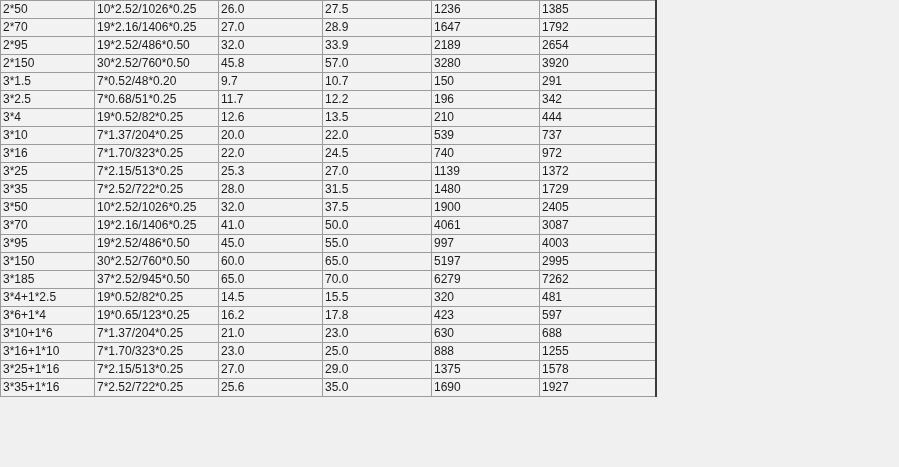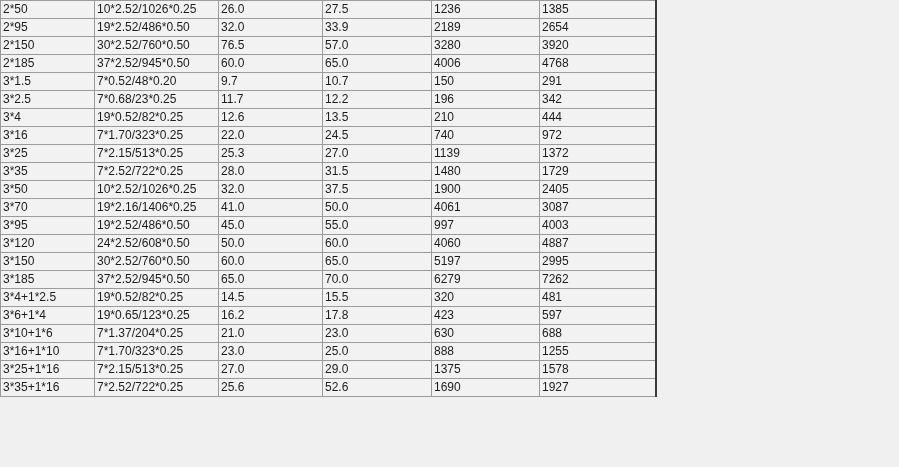--- a/index.html
+++ b/index.html
@@ -66,68 +66,76 @@
     <tbody id="table-body">
         <tr>
           <td>2*50</td>
           <td>10*2.52/1026*0.25</td>
           <td>26.0</td>
           <td>27.5</td>
           <td>1236</td>
           <td>1385</td>
         </tr>
         <tr>
+          <td>2*70</td>
+          <td>19*2.16/1406*0.25</td>
+          <td>27.0</td>
+          <td>28.9</td>
+          <td>1647</td>
+          <td>1792</td>
+        </tr>
+        <tr>
           <td>2*95</td>
           <td>19*2.52/486*0.50</td>
           <td>32.0</td>
           <td>33.9</td>
           <td>2189</td>
           <td>2654</td>
         </tr>
         <tr>
           <td>2*150</td>
           <td>30*2.52/760*0.50</td>
-          <td>76.5</td>
+          <td>45.8</td>
           <td>57.0</td>
           <td>3280</td>
           <td>3920</td>
-        </tr>
-        <tr>
-          <td>2*185</td>
-          <td>37*2.52/945*0.50</td>
-          <td>60.0</td>
-          <td>65.0</td>
-          <td>4006</td>
-          <td>4768</td>
         </tr>
         <tr>
           <td>3*1.5</td>
           <td>7*0.52/48*0.20</td>
           <td>9.7</td>
           <td>10.7</td>
           <td>150</td>
           <td>291</td>
         </tr>
         <tr>
           <td>3*2.5</td>
-          <td>7*0.68/23*0.25</td>
+          <td>7*0.68/51*0.25</td>
           <td>11.7</td>
           <td>12.2</td>
           <td>196</td>
           <td>342</td>
         </tr>
         <tr>
           <td>3*4</td>
           <td>19*0.52/82*0.25</td>
           <td>12.6</td>
           <td>13.5</td>
           <td>210</td>
           <td>444</td>
         </tr>
         <tr>
+          <td>3*10</td>
+          <td>7*1.37/204*0.25</td>
+          <td>20.0</td>
+          <td>22.0</td>
+          <td>539</td>
+          <td>737</td>
+        </tr>
+        <tr>
           <td>3*16</td>
           <td>7*1.70/323*0.25</td>
           <td>22.0</td>
           <td>24.5</td>
           <td>740</td>
           <td>972</td>
         </tr>
         <tr>
           <td>3*25</td>
           <td>7*2.15/513*0.25</td>
@@ -162,28 +170,20 @@
         </tr>
         <tr>
           <td>3*95</td>
           <td>19*2.52/486*0.50</td>
           <td>45.0</td>
           <td>55.0</td>
           <td>997</td>
           <td>4003</td>
         </tr>
         <tr>
-          <td>3*120</td>
-          <td>24*2.52/608*0.50</td>
-          <td>50.0</td>
-          <td>60.0</td>
-          <td>4060</td>
-          <td>4887</td>
-        </tr>
-        <tr>
           <td>3*150</td>
           <td>30*2.52/760*0.50</td>
           <td>60.0</td>
           <td>65.0</td>
           <td>5197</td>
           <td>2995</td>
         </tr>
         <tr>
           <td>3*185</td>
           <td>37*2.52/945*0.50</td>
@@ -229,19 +229,19 @@
           <td>7*2.15/513*0.25</td>
           <td>27.0</td>
           <td>29.0</td>
           <td>1375</td>
           <td>1578</td>
         </tr>
         <tr>
           <td>3*35+1*16</td>
           <td>7*2.52/722*0.25</td>
           <td>25.6</td>
-          <td>52.6</td>
+          <td>35.0</td>
           <td>1690</td>
           <td>1927</td>
         </tr>
       </tbody>
   </table>
 </div>
 
 </body></html>

